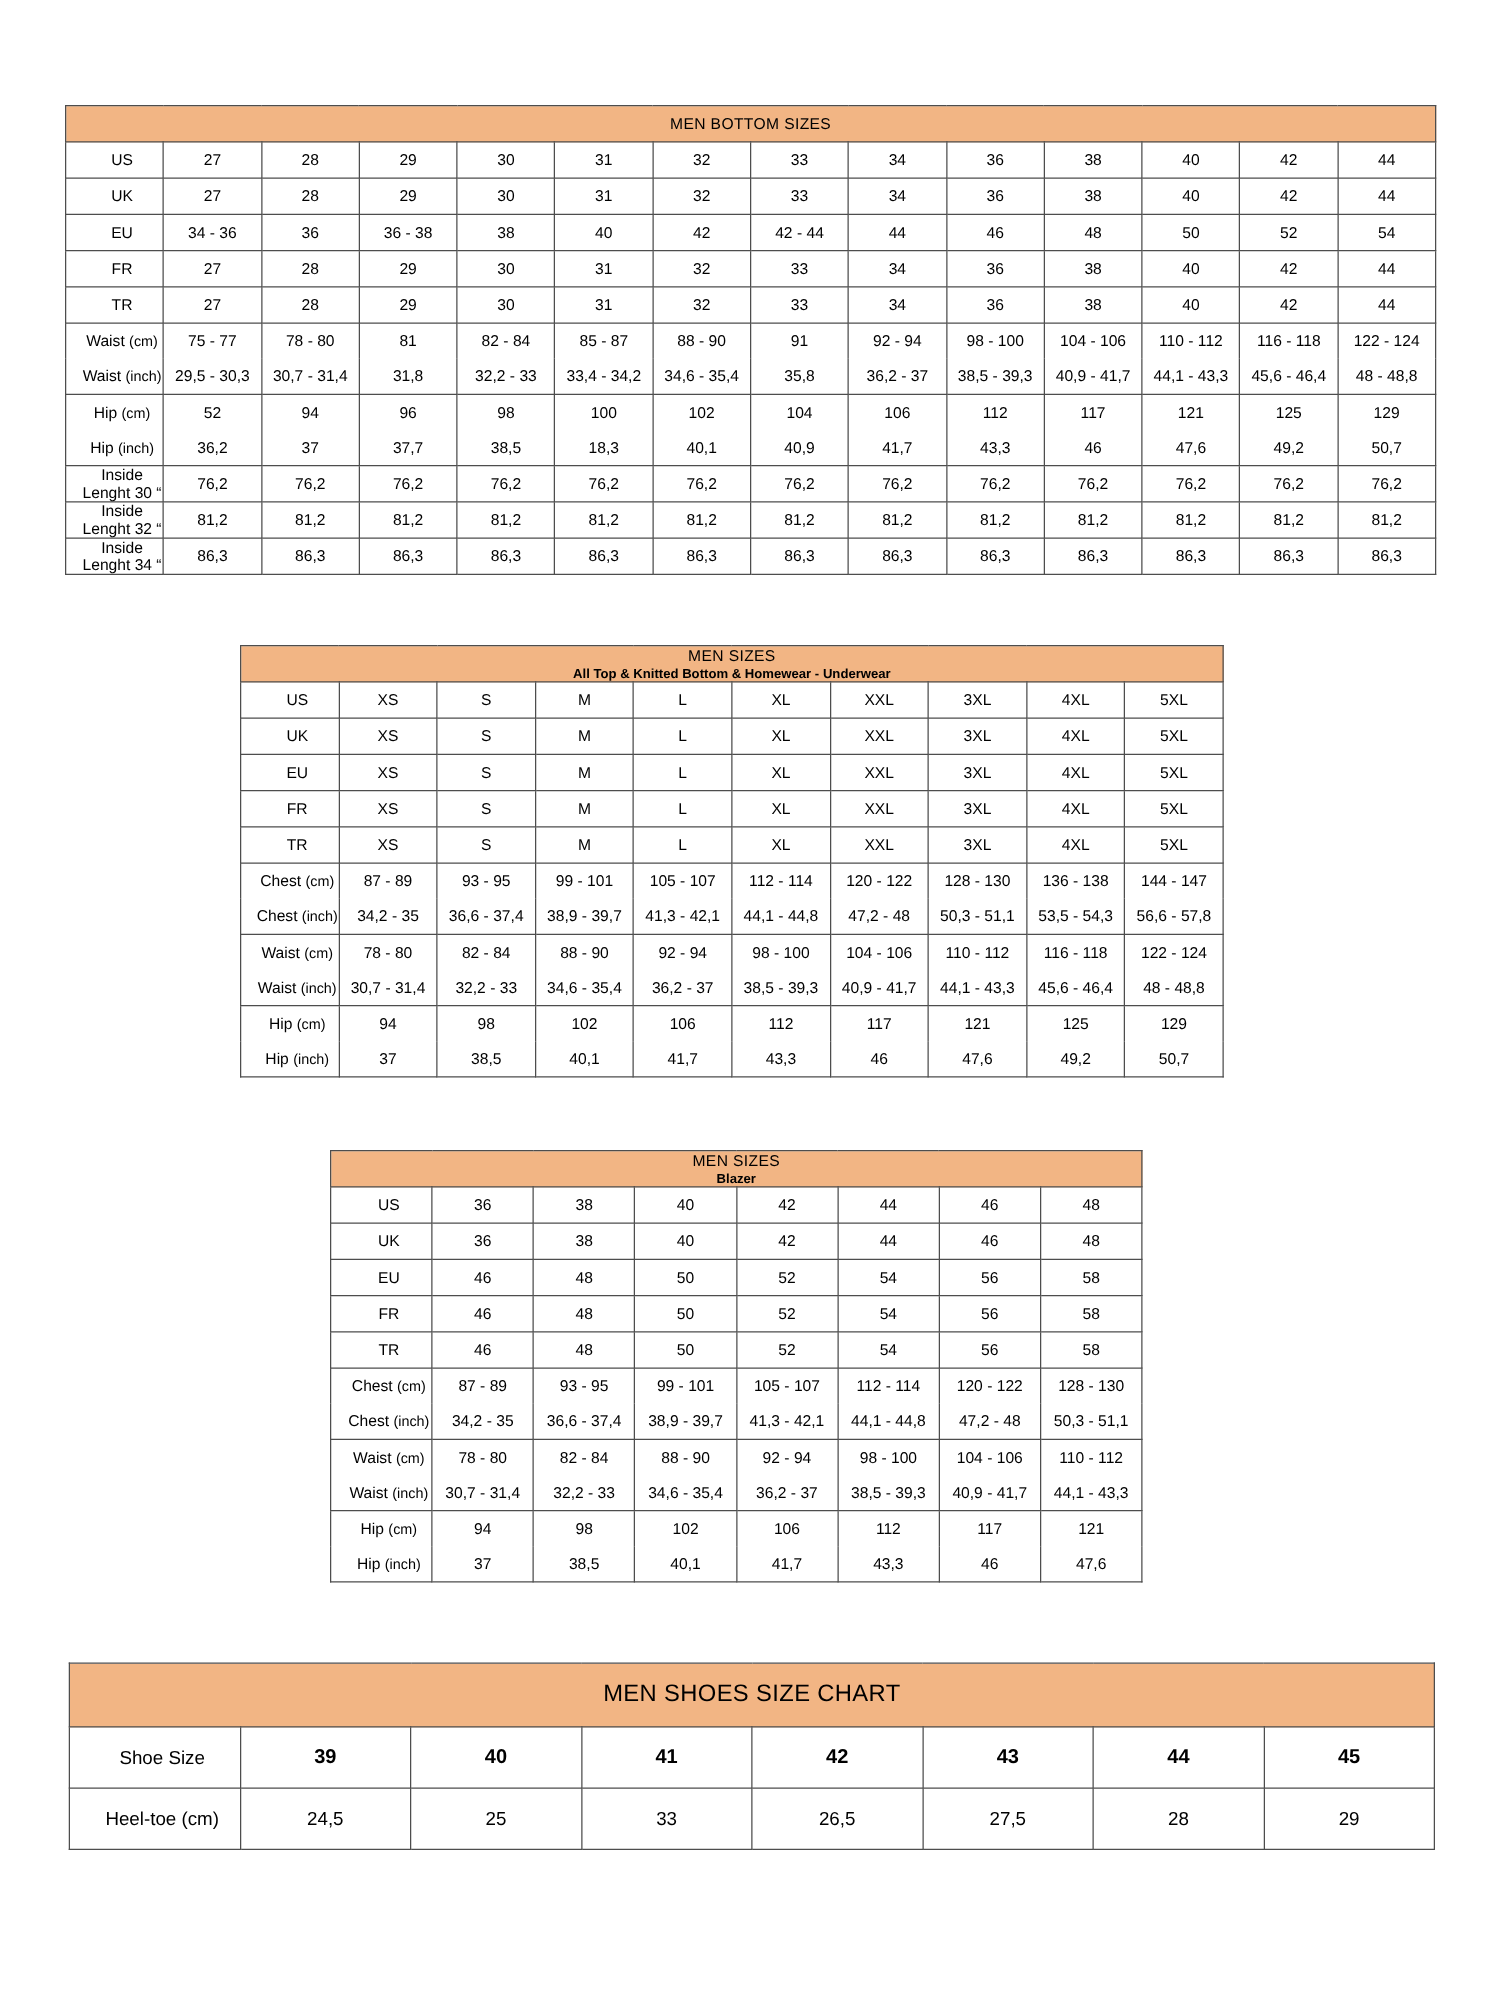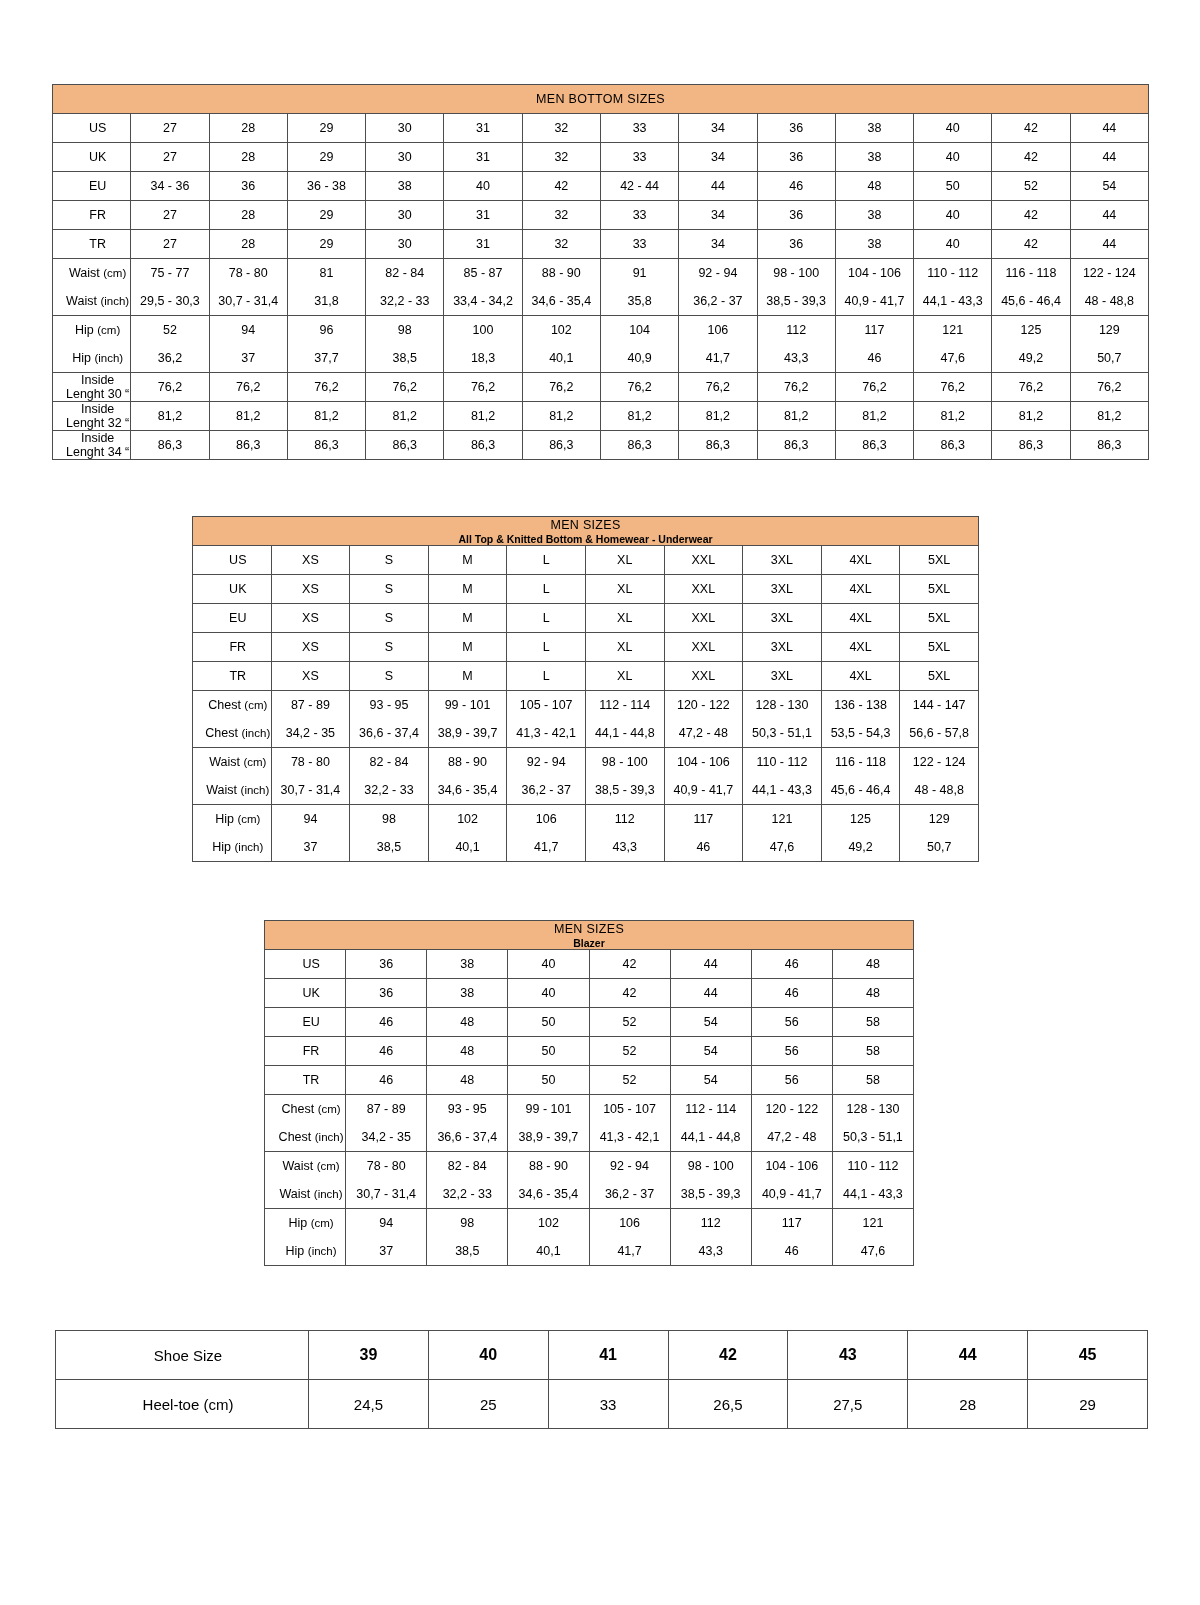--- a/index.html
+++ b/index.html
@@ -582,20 +582,23 @@
         <td>46</td>
         <td>47,6</td>
       </tr>
     </tbody>
       </table>
   </div>
 
   <div id="t4-wrap">
     <table class="chart" id="t4">
       <tbody>
+          <tr>
+        <td class="title-cell" colspan="8">MEN SHOES SIZE CHART</td>
+      </tr>
       <tr>
         <td class="rowlabel">Shoe Size</td>
         <td class="hdr">39</td>
         <td class="hdr">40</td>
         <td class="hdr">41</td>
         <td class="hdr">42</td>
         <td class="hdr">43</td>
         <td class="hdr">44</td>
         <td class="hdr">45</td>
       </tr>

